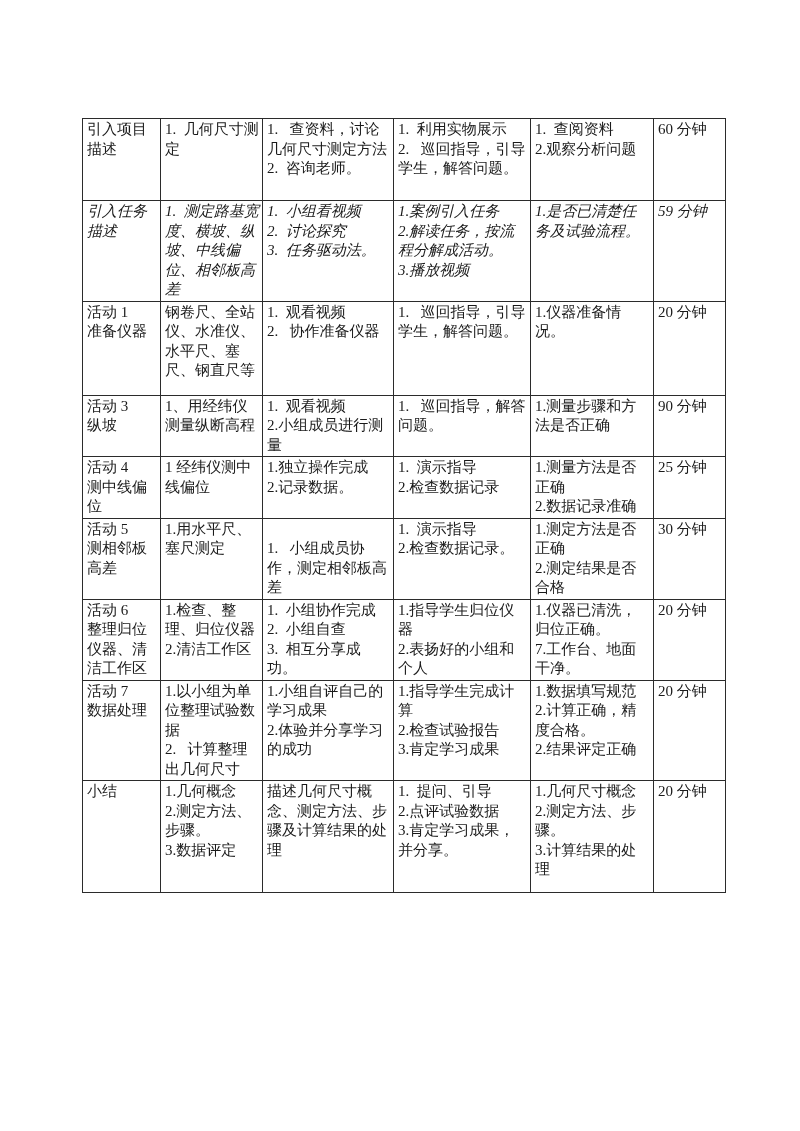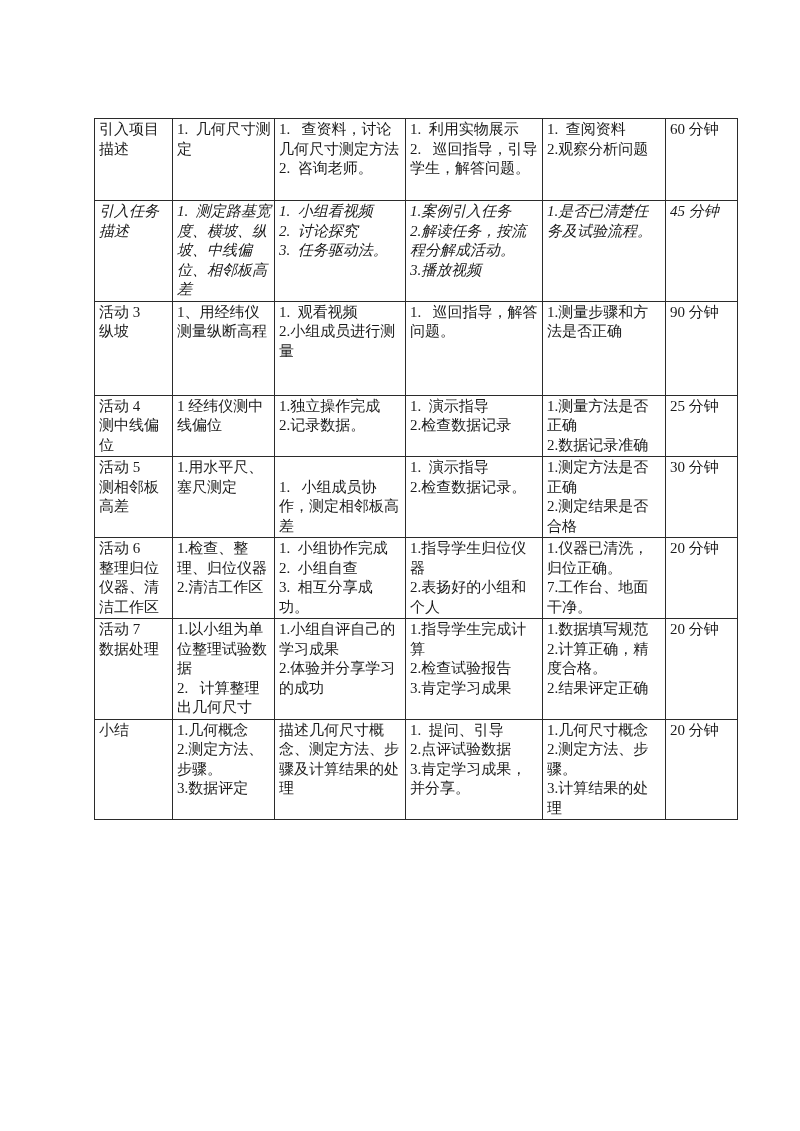--- a/index.html
+++ b/index.html
@@ -11,21 +11,21 @@
     position: relative;
     width: 800px;
     height: 1131px;
     background: #ffffff;
     font-family: "Liberation Serif", "DejaVu Serif", serif;
     color: #1a1a1a;
     overflow: hidden;
   }
   .lesson-table {
     position: absolute;
-    left: 94px;
+    left: 82px;
     top: 118px;
     width: 643px;
     border-collapse: collapse;
     table-layout: fixed;
   }
   .lesson-table td {
     border: 1px solid #2b2b2b;
     vertical-align: top;
     padding: 1px 3px 1px 4px;
     font-size: 15px;
@@ -95,21 +95,39 @@
             <div class="line">3.  任务驱动法。</div>
           </td>
           <td>
             <div class="line">1.案例引入任务</div>
             <div class="line">2.解读任务，按流程分解成活动。</div>
             <div class="line">3.播放视频</div>
           </td>
           <td>
             <div class="line">1.是否已清楚任务及试验流程。</div>
           </td>
-          <td>45 分钟</td>
+          <td>59 分钟</td>
+        </tr>
+        <tr>
+          <td class="pre">活动 1
+准备仪器</td>
+          <td>
+            <div class="line">钢卷尺、全站仪、水准仪、水平尺、塞尺、钢直尺等</div>
+          </td>
+          <td>
+            <div class="line">1.  观看视频</div>
+            <div class="line">2.   协作准备仪器</div>
+          </td>
+          <td>
+            <div class="line">1.   巡回指导，引导学生，解答问题。</div>
+          </td>
+          <td>
+            <div class="line">1.仪器准备情况。</div>
+          </td>
+          <td>20 分钟</td>
         </tr>
         <tr>
           <td class="pre">活动 3
 纵坡</td>
           <td>
             <div class="line">1、用经纬仪测量纵断高程</div>
           </td>
           <td>
             <div class="line">1.  观看视频</div>
             <div class="line">2.小组成员进行测量</div>

